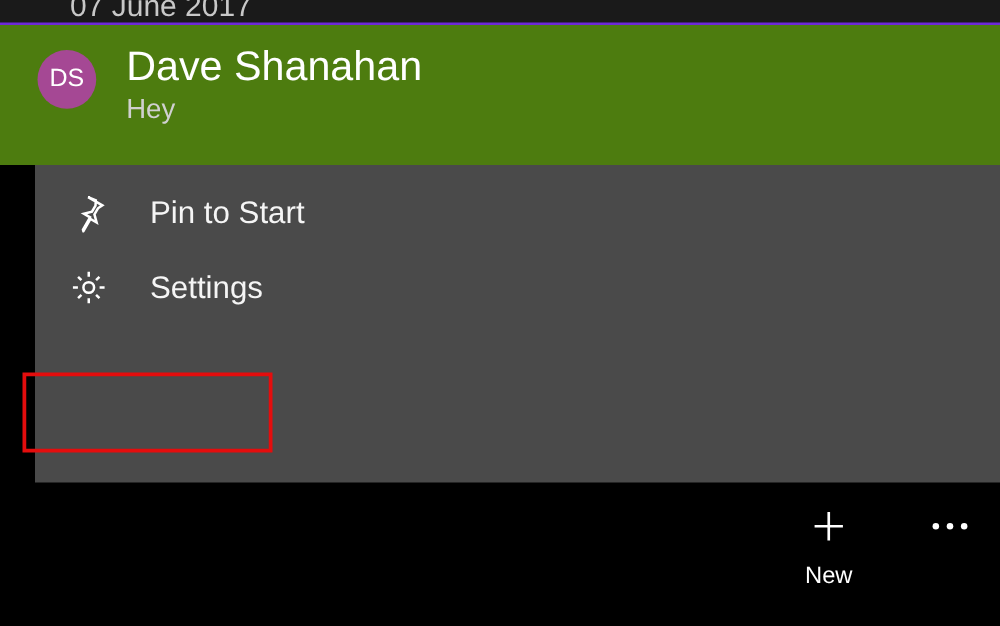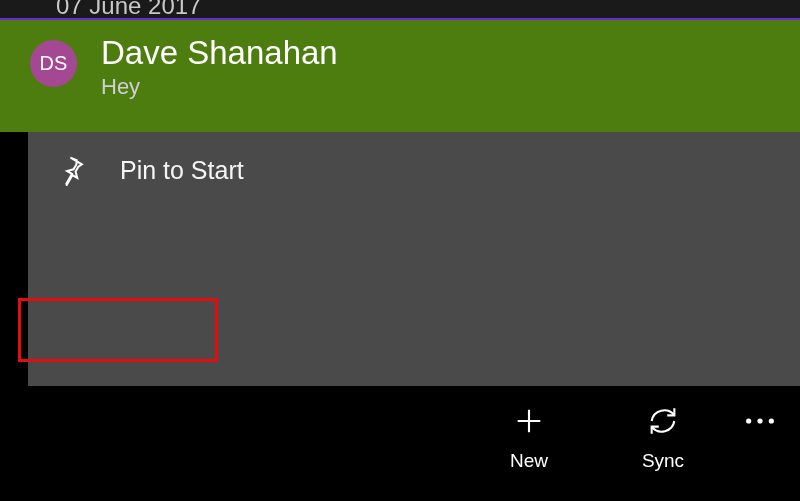--- a/index.html
+++ b/index.html
@@ -148,43 +148,42 @@
 
 <div class="context-menu">
   <div class="menu-item">
     <span class="icon">
       <svg width="32" height="32" viewBox="0 0 24 24">
         <path d="M14 3l7 7-3 1-3 3 0 5-3-3-6 6 0-1 6-6-3-3 5 0 3-3 1-3-4-3z" transform="rotate(-15 12 12)"></path>
       </svg>
     </span>
     <span>Pin to Start</span>
   </div>
+  <div class="menu-item">
+    <span class="icon">
+      <svg width="32" height="32" viewBox="0 0 24 24">
+        <circle cx="12" cy="12" r="3.2"></circle>
+        <path d="M12 2.5v3M12 18.5v3M21.5 12h-3M5.5 12h-3M18.4 5.6l-2 2M7.6 16.4l-2 2M18.4 18.4l-2-2M7.6 7.6l-2-2"></path>
+      </svg>
+    </span>
+    <span>Settings</span>
+  </div>
 </div>
 
 <div class="highlight"></div>
 
 <div class="bottom-bar">
   <div class="bar-btn">
     <span class="icon">
       <svg width="34" height="34" viewBox="0 0 24 24">
           <path d="M12 4v16M4 12h16"></path>
         </svg>
     </span>
     <span class="label">New</span>
   </div>
-  <div class="bar-btn">
-    <span class="icon">
-      <svg width="34" height="34" viewBox="0 0 24 24">
-        <path d="M20 8A9 9 0 0 0 4 12"></path>
-        <path d="M4 16a9 9 0 0 0 16-4"></path>
-        <path d="M20 3v5h-5M4 21v-5h5"></path>
-      </svg>
-    </span>
-    <span class="label">Sync</span>
-  </div>
   <div class="more-btn">
     <span>
       <svg width="34" height="18" viewBox="0 0 30 10" style="fill:#fff;stroke:none">
         <circle cx="5" cy="5" r="2.3"></circle>
           <circle cx="15" cy="5" r="2.3"></circle>
           <circle cx="25" cy="5" r="2.3"></circle>
       </svg>
     </span>
   </div>
 </div>

